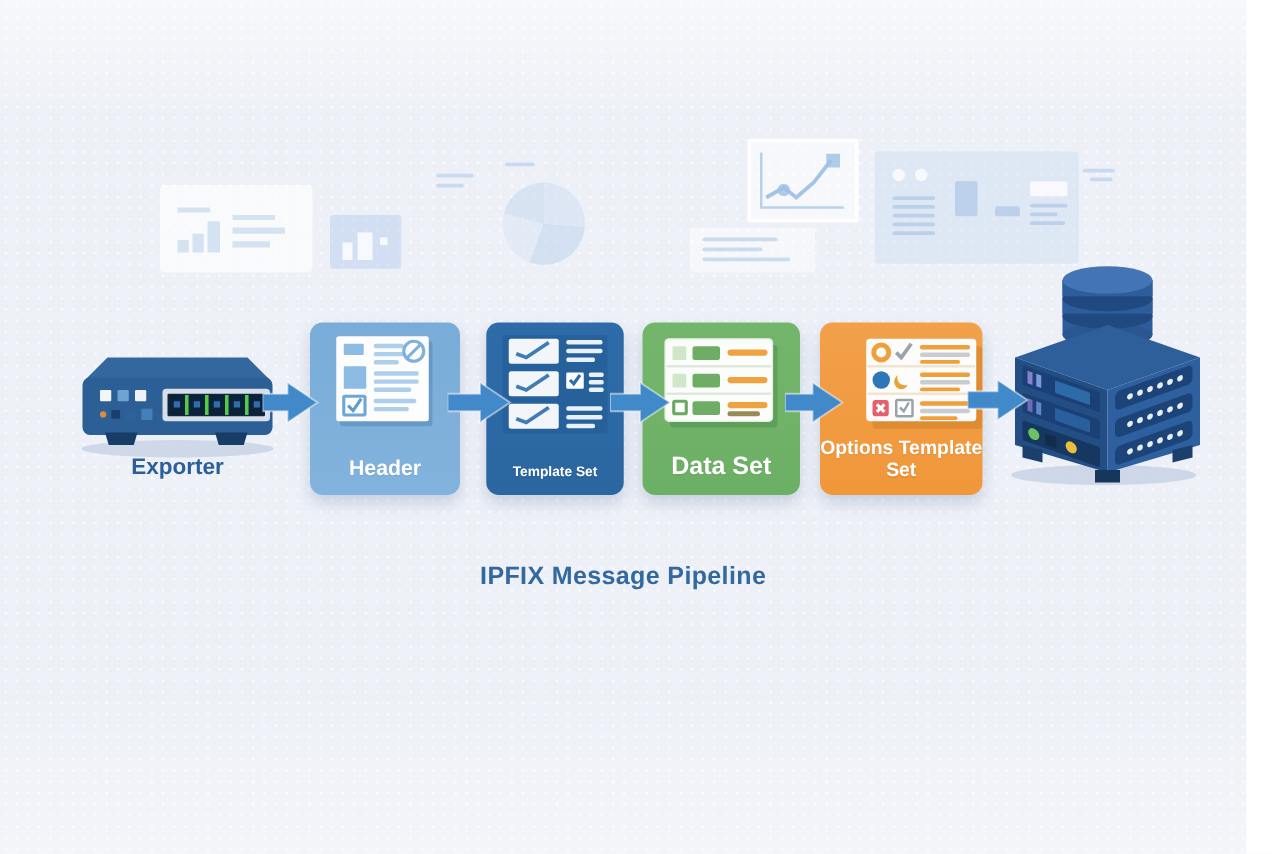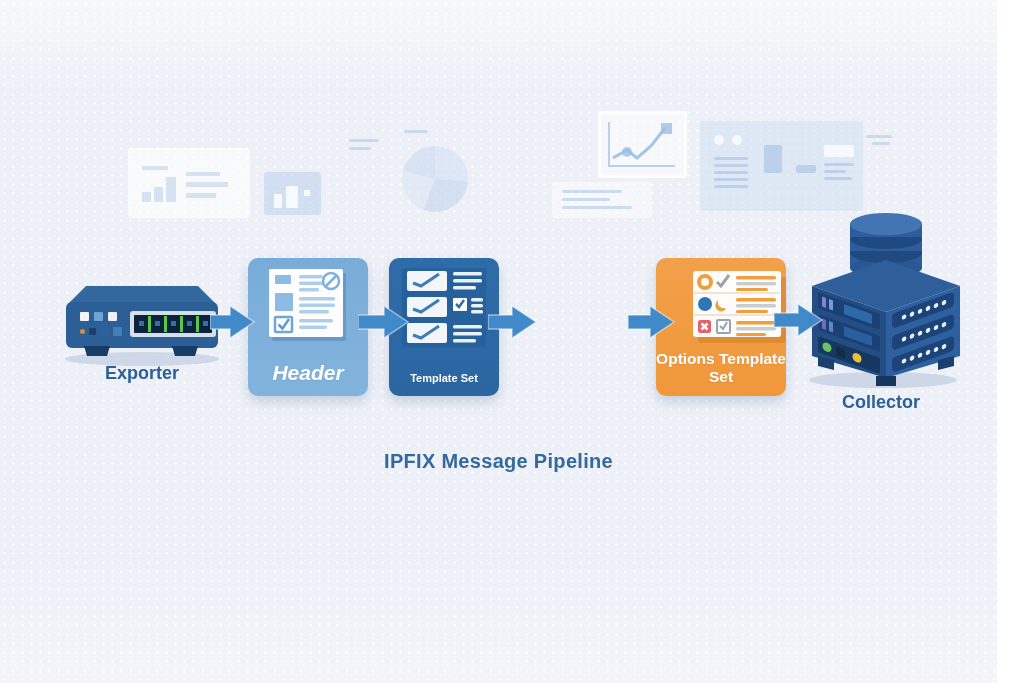--- a/index.html
+++ b/index.html
@@ -43,21 +43,21 @@
     box-shadow:0 6px 12px rgba(84,110,155,.25);
     box-sizing:border-box;padding-top:9px;
   }
   .stage .icon{flex:0 0 auto;}
   .stage .stage-label{
     margin-top:auto;margin-bottom:11px;color:var(--stage-label-text);
     font-weight:600;text-align:center;line-height:1.2;
     text-shadow:0 1px 1px rgba(0,0,0,.08);
   }
   .stage-header{left:248px;width:120px;background:linear-gradient(180deg,var(--header-box),#82B3DD);}
-  .stage-header .stage-label{font-size:21px;font-style:italic;}
+  .stage-header .stage-label{font-size:17px;}
   .stage-template{left:389px;width:110px;background:linear-gradient(180deg,var(--template-set-box),#2B66A0);}
   .stage-template .stage-label{font-size:11px;}
   .stage-data{left:514px;width:126px;background:linear-gradient(180deg,#74B56C,var(--data-set-box));}
   .stage-data .stage-label{font-size:20px;}
   .stage-options{left:656px;width:130px;background:linear-gradient(180deg,#F2A04A,var(--options-template-set-box));align-items:flex-end;}
   .stage-options .stage-label{font-size:15.5px;margin-bottom:9px;}
   .arrow{position:absolute;top:301px;z-index:3;}
   .node{position:absolute;z-index:2;}
   .node-label{
     position:absolute;z-index:2;color:var(--node-label-text);
@@ -210,20 +210,39 @@
       <rect x="52" y="65" width="29" height="3.5" rx="1.5" fill="#E8F0F8"></rect>
       <rect x="52" y="72" width="23" height="3.5" rx="1.5" fill="#E8F0F8"></rect>
     </svg>
     <div class="stage-label">Template Set</div>
   </div>
 
   <svg class="arrow" style="left:488px;" width="50" height="42" viewBox="0 0 50 42">
     <path d="M0,14 H24 V5 L48,21 L24,37 V28 H0 Z" fill="var(--arrow)" stroke="rgba(255,255,255,.5)" stroke-width="1.5"></path>
   </svg>
 
+  <div class="stage stage-data">
+    <svg class="icon" width="92" height="74" viewBox="0 0 92 74" style="margin-top:3px;">
+      <rect x="5" y="6" width="86" height="66" rx="3" fill="#4E8B49" opacity=".5"></rect>
+      <rect x="1" y="1" width="86" height="66" rx="3" fill="#FBFDFB" stroke="#E3EDE1" stroke-width="1"></rect>
+      <line x1="2" y1="23" x2="86" y2="23" stroke="#DFE8DD" stroke-width="2"></line>
+      <line x1="2" y1="45" x2="86" y2="45" stroke="#DFE8DD" stroke-width="2"></line>
+      <rect x="7" y="7" width="11" height="11" rx="1" fill="#CFE6C8"></rect>
+      <rect x="23" y="7" width="22" height="11" rx="2" fill="#6FAC66"></rect>
+      <rect x="51" y="9.5" width="32" height="5" rx="2.5" fill="#EFA23F"></rect>
+      <rect x="7" y="29" width="11" height="11" rx="1" fill="#CFE6C8"></rect>
+      <rect x="23" y="29" width="22" height="11" rx="2" fill="#6FAC66"></rect>
+      <rect x="51" y="31.5" width="32" height="5" rx="2.5" fill="#EFA23F"></rect>
+      <rect x="8" y="51" width="10" height="10" rx="1" fill="#FFFFFF" stroke="#6AA862" stroke-width="2.5"></rect>
+      <rect x="23" y="51" width="22" height="11" rx="2" fill="#6FAC66"></rect>
+      <rect x="51" y="51.5" width="32" height="5" rx="2.5" fill="#EFA23F"></rect>
+      <rect x="51" y="59" width="26" height="4" rx="2" fill="#9A8A55"></rect>
+    </svg>
+    <div class="stage-label">Data Set</div>
+  </div>
 
   <svg class="arrow" style="left:628px;" width="48" height="42" viewBox="0 0 48 42">
     <path d="M0,14 H22 V5 L46,21 L22,37 V28 H0 Z" fill="var(--arrow)" stroke="rgba(255,255,255,.5)" stroke-width="1.5"></path>
   </svg>
 
   <div class="stage stage-options">
     <svg class="icon" width="94" height="74" viewBox="0 0 94 74" style="margin-top:3px;">
       <rect x="6" y="7" width="88" height="66" rx="3" fill="#C77A20" opacity=".45"></rect>
       <rect x="1" y="1" width="88" height="66" rx="3" fill="#FDFCFA"></rect>
       <line x1="2" y1="23" x2="88" y2="23" stroke="#F0E4D2" stroke-width="2"></line>
@@ -309,21 +328,20 @@
       <g fill="#E8EEF5">
         <circle cx="18" cy="55.5" r="2.3"></circle>
           <circle cx="26" cy="55.5" r="2.3"></circle>
           <circle cx="34" cy="55.5" r="2.3"></circle>
         <circle cx="42" cy="55.5" r="2.3"></circle>
           <circle cx="50" cy="55.5" r="2.3"></circle>
           <circle cx="58" cy="55.5" r="2.3"></circle>
       </g>
     </g>
   </svg>
-  <div class="node-label" style="left:798px;top:392px;width:166px;">Collector</div>
 
   <svg class="arrow" style="left:774px;top:299px;z-index:4;" width="50" height="42" viewBox="0 0 50 42">
     <path d="M0,14 H24 V5 L48,21 L24,37 V28 H0 Z" fill="var(--arrow)" stroke="rgba(255,255,255,.5)" stroke-width="1.5"></path>
   </svg>
 
   <div class="title">IPFIX Message Pipeline</div>
 
 </div>
 
 </body></html>

